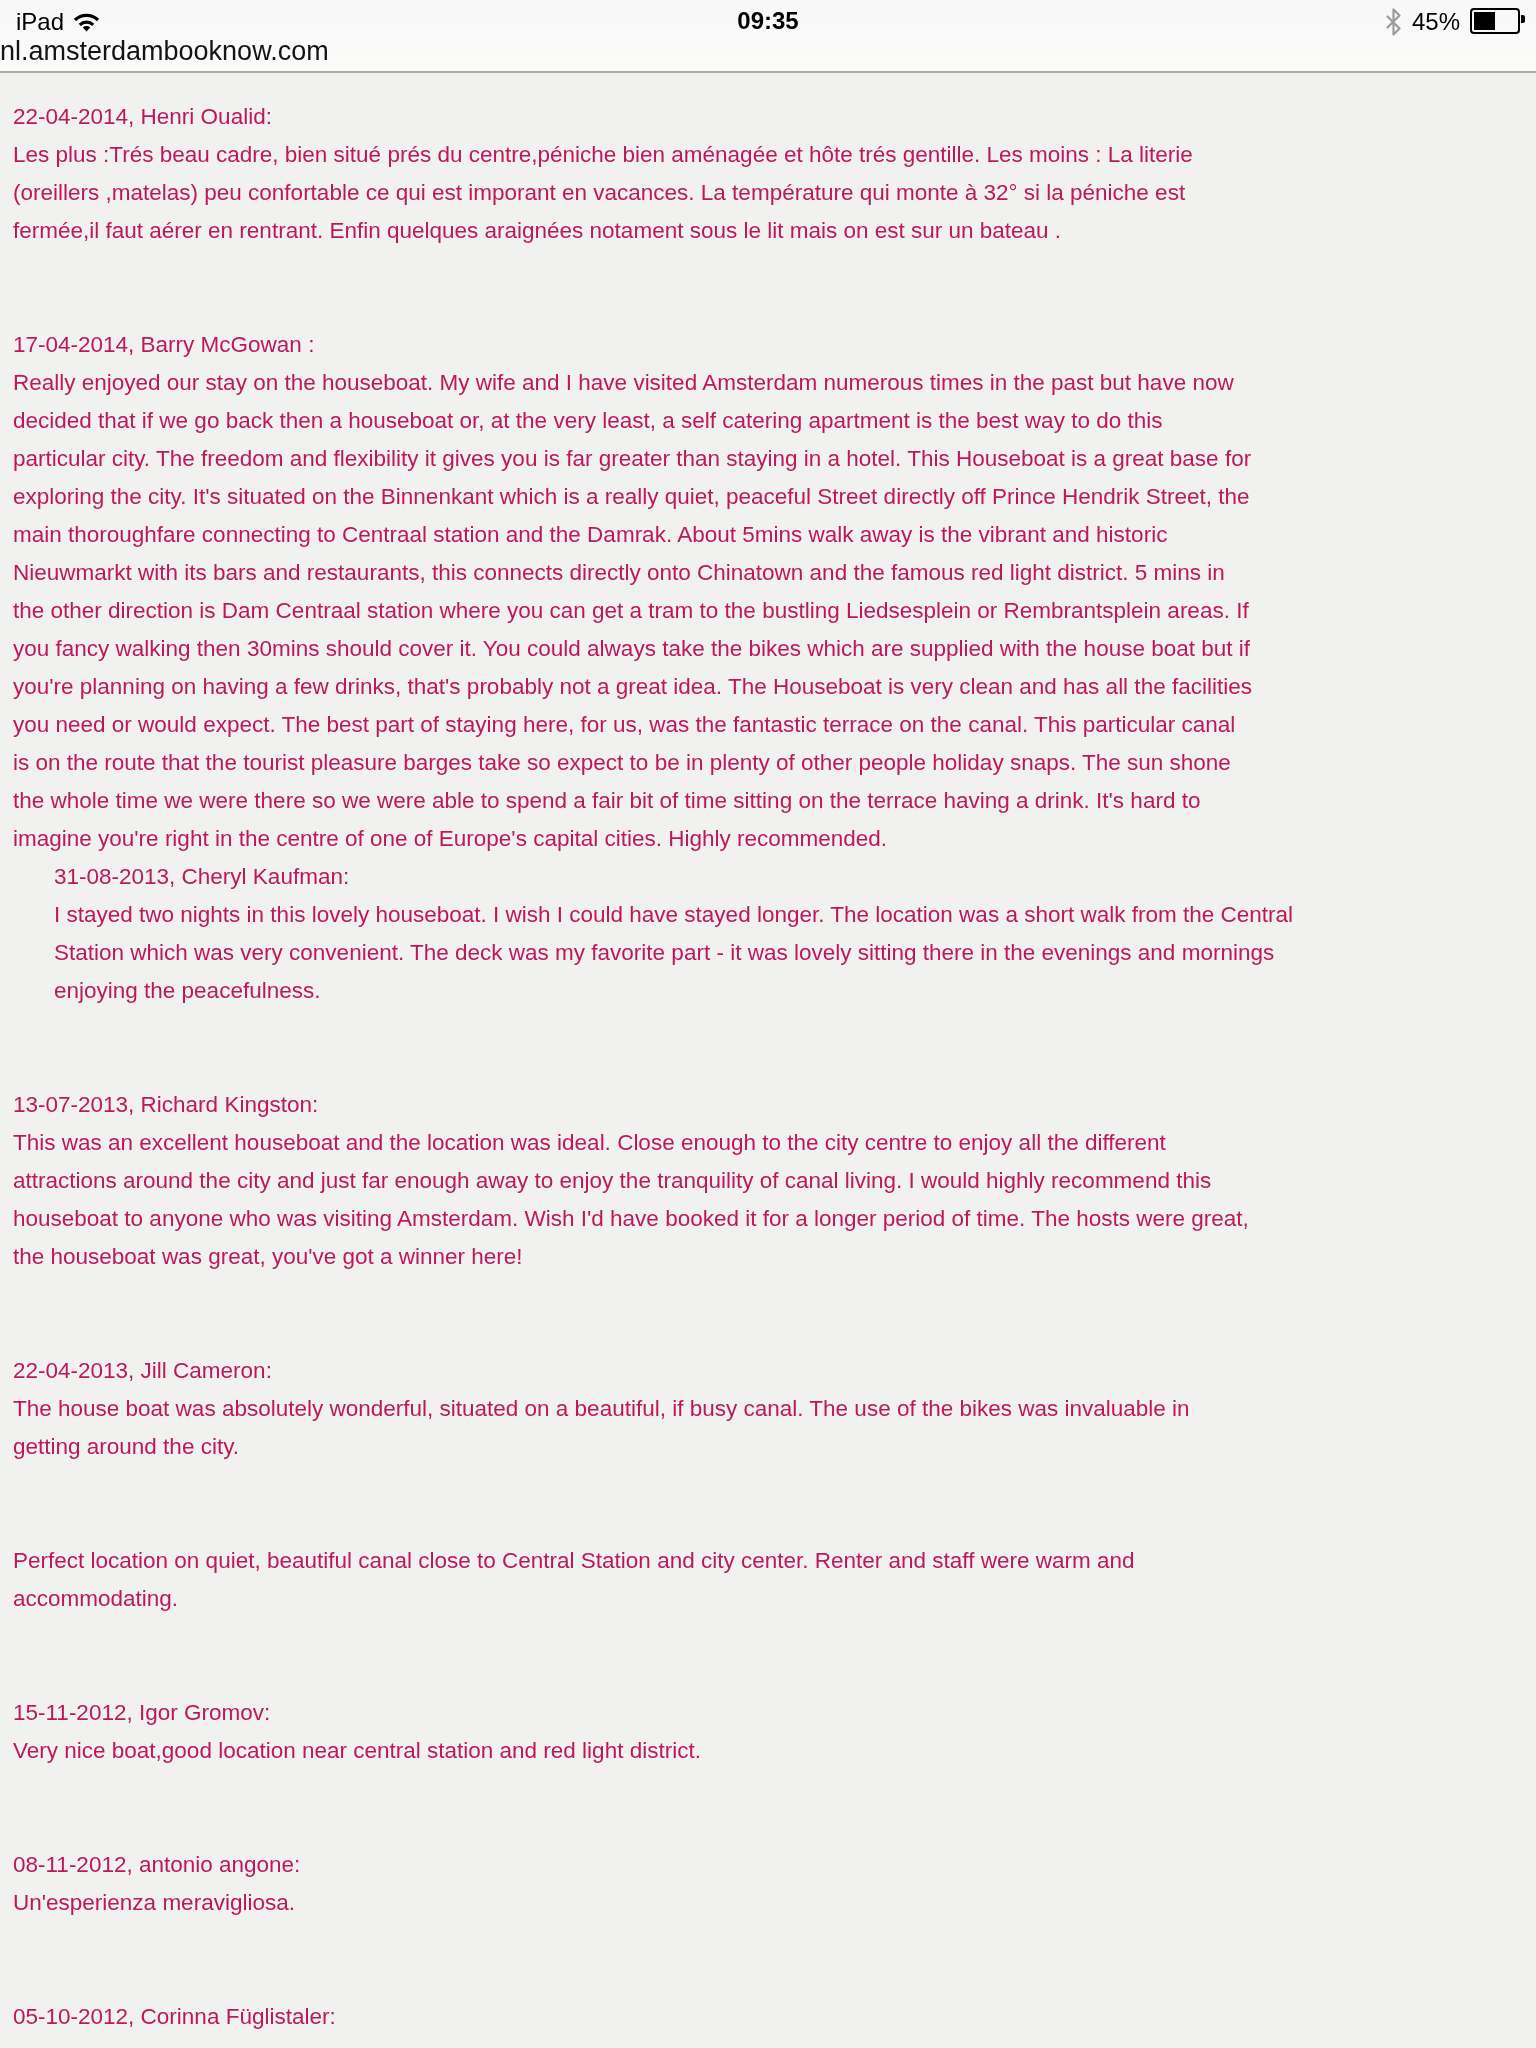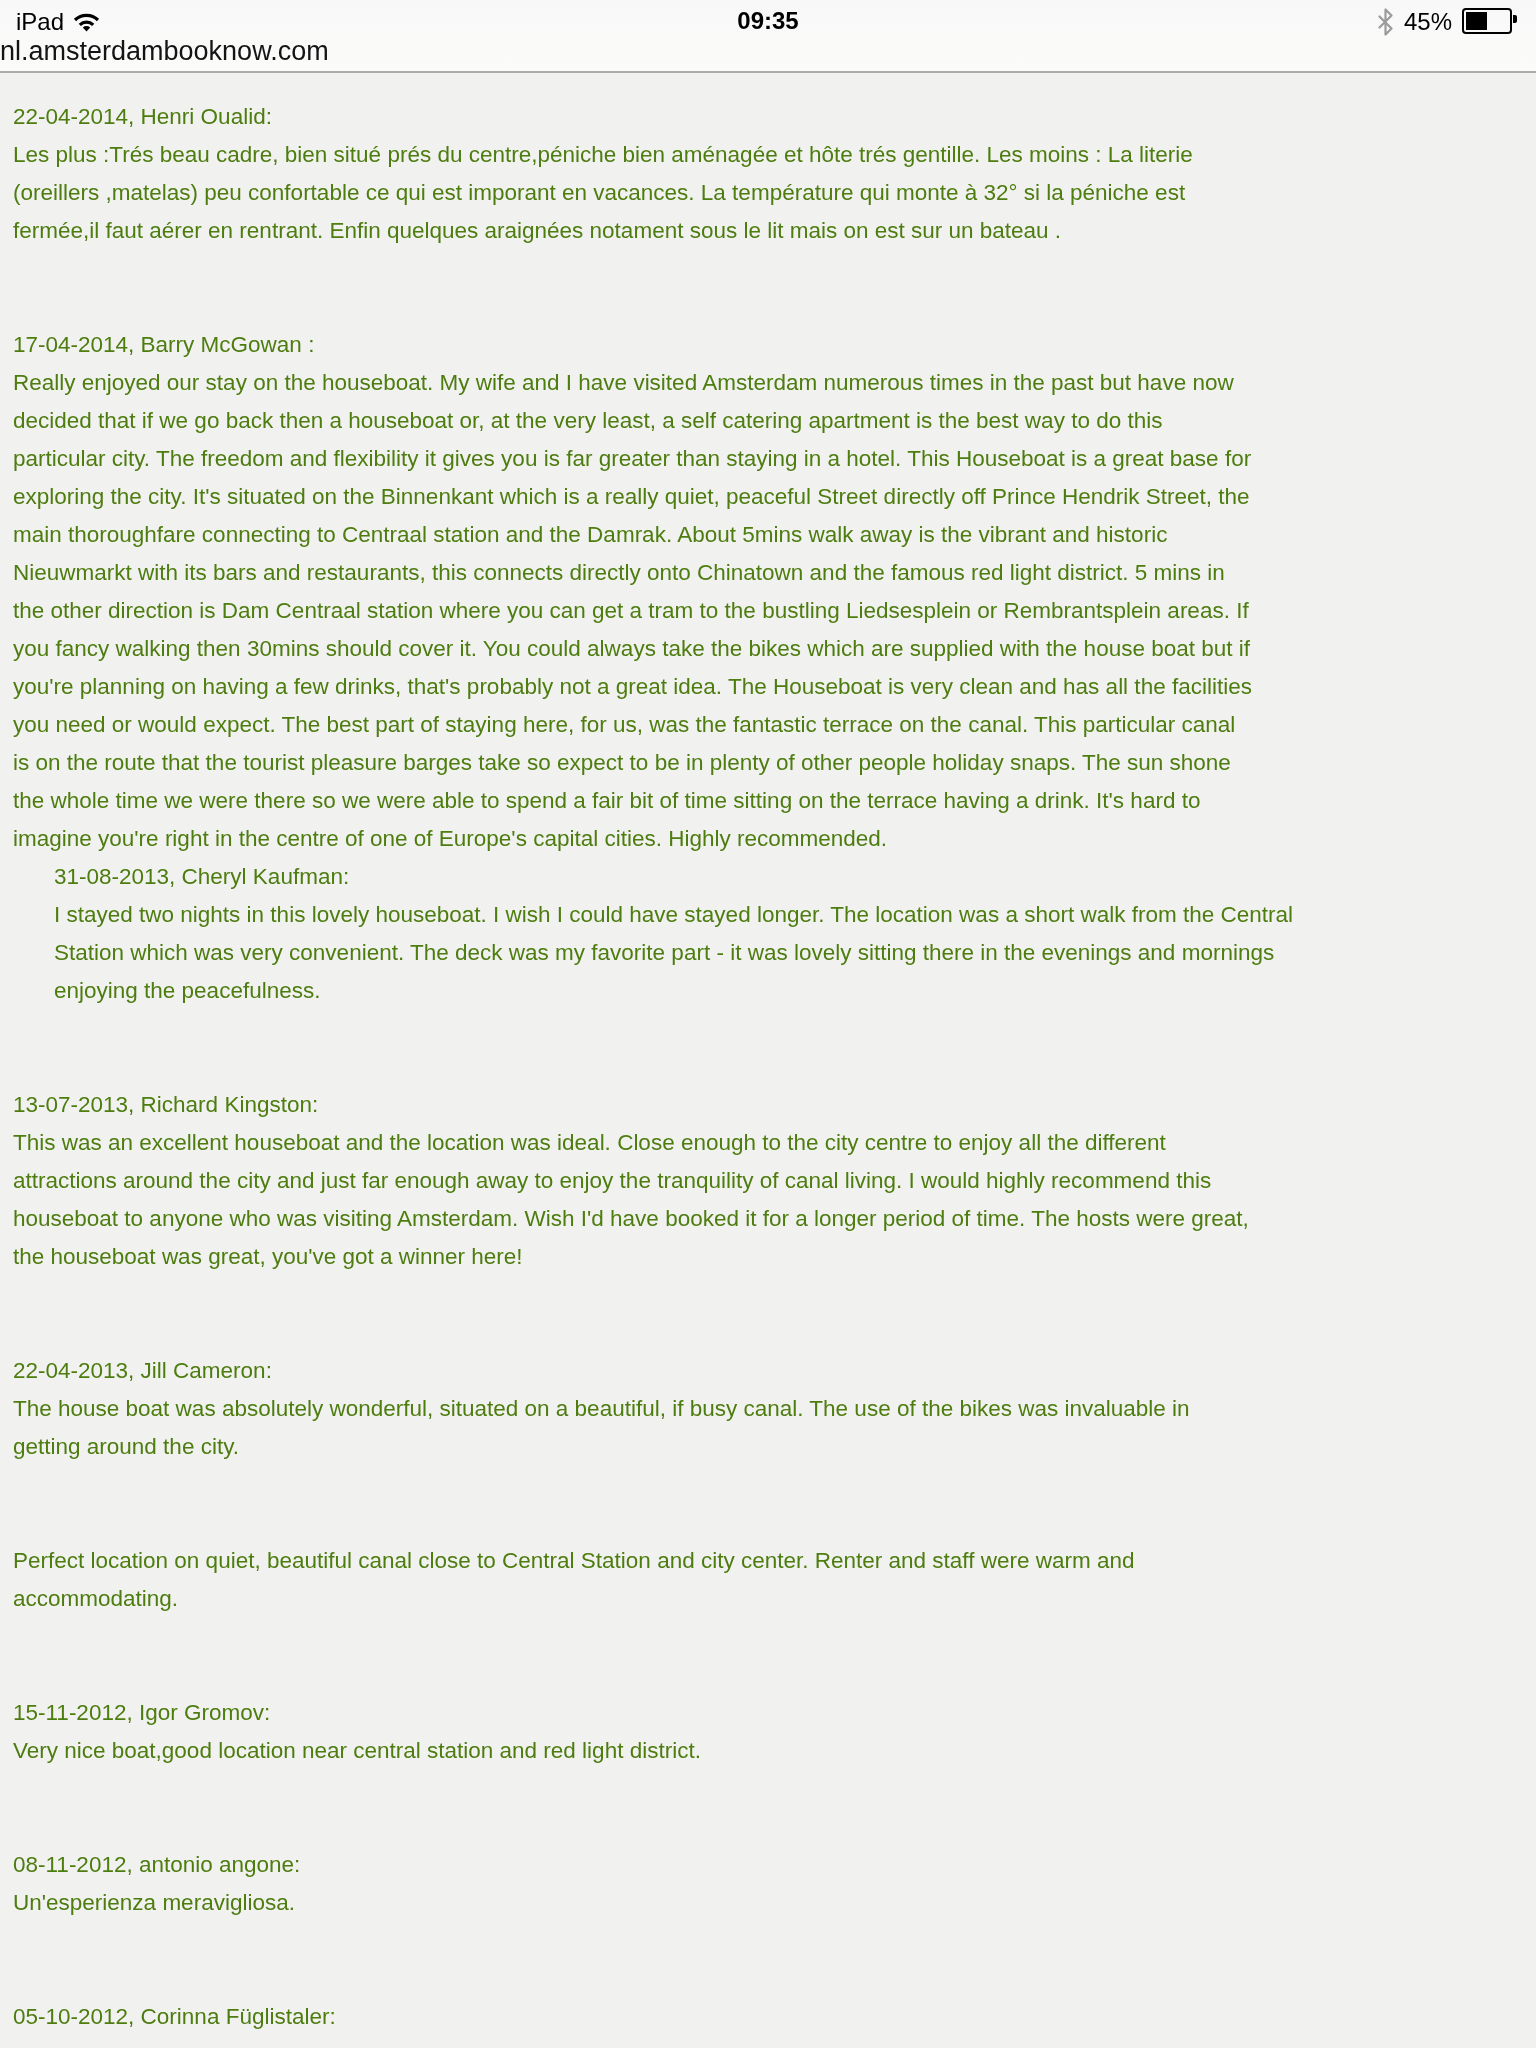--- a/index.html
+++ b/index.html
@@ -13,21 +13,21 @@
   
   .chrome{
     position:relative;
     height:71px;
     background:linear-gradient(#f8f8f8,#fbfbfa);
     border-bottom:2px solid #ababab;
   }
   .statusbar{
     position:relative;
     height:34px;
-    padding:5px 24px 0 16px;
+    padding:5px 16px 0 16px;
     display:flex;
     justify-content:space-between;
     align-items:center;
   }
   .status-left{display:flex;align-items:center;gap:9px;font-size:24px;color:#000;}
   .status-time{
     position:absolute;left:50%;top:7px;transform:translateX(-50%);
     font-size:24px;font-weight:700;color:#000;
   }
   .status-right{display:flex;align-items:flex-start;gap:10px;font-size:24px;color:#000;}
@@ -42,21 +42,21 @@
   .battery-fill{position:absolute;left:2px;top:2px;bottom:2px;background:#000;}
   .icon{display:inline-flex;align-items:center;}
   
   .content{
     padding:25px 13px 40px 13px;
   }
   .review{
     max-width:1240px;
     font-size:22.5px;
     line-height:38px;
-    color:#4d7c0f;
+    color:#be185d;
     margin-top:76px;
   }
   .review:first-child{margin-top:0;}
   .review.joined{margin-top:0;margin-left:41px;}
   .review-header{white-space:pre-wrap;}
   .review-body{white-space:pre-wrap;}
 </style>
 </head>
 <body>
 

